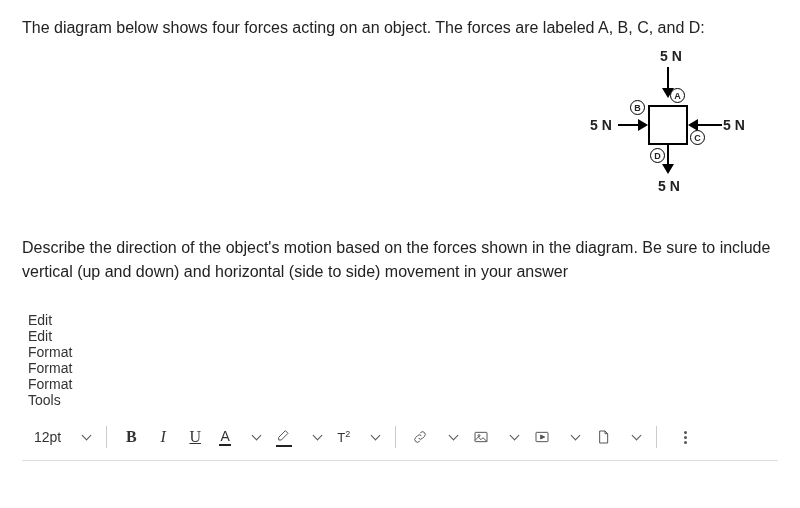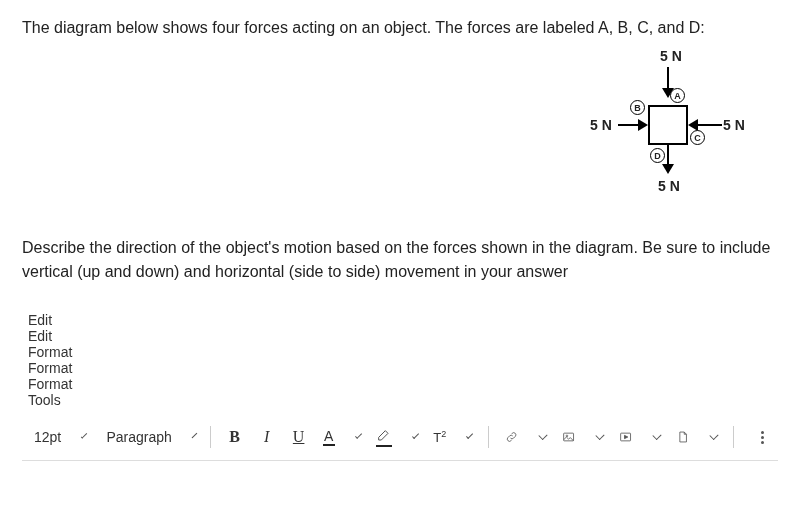--- a/index.html
+++ b/index.html
@@ -84,24 +84,20 @@
   <span class="menu-item">Format</span>
   <span class="menu-item">Format</span>
   <span class="menu-item">Tools</span>
 </div>
 
 <div class="toolbar">
   <div class="tb-btn">
     <span>12pt</span>
     <span class="chev"></span>
   </div>
-  <div class="tb-btn" style="margin-left:6px;">
-    <span>Paragraph</span>
-    <span class="chev"></span>
-  </div>
   <div class="divider"></div>
   <div class="tb-btn bold">B</div>
   <div class="tb-btn italic">I</div>
   <div class="tb-btn underline">U</div>
   <div class="tb-btn">
     <span class="fontcolor">
       <span class="fontcolor-a">A</span>
       <span class="fontcolor-bar"></span>
     </span>
     <span class="chev"></span>

